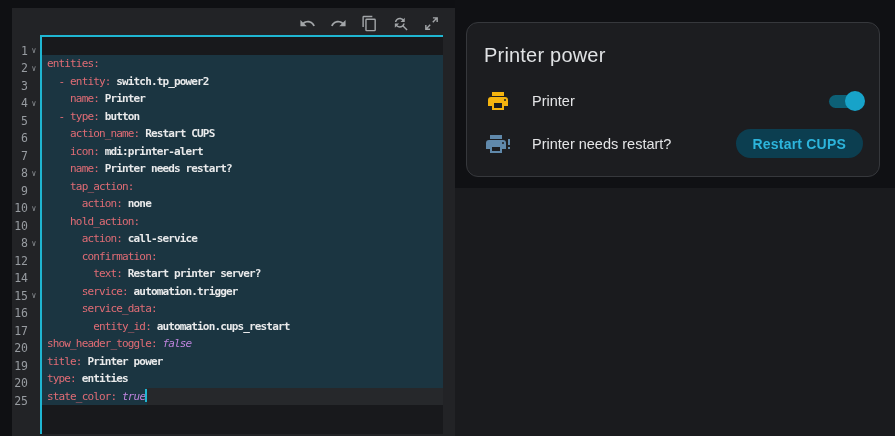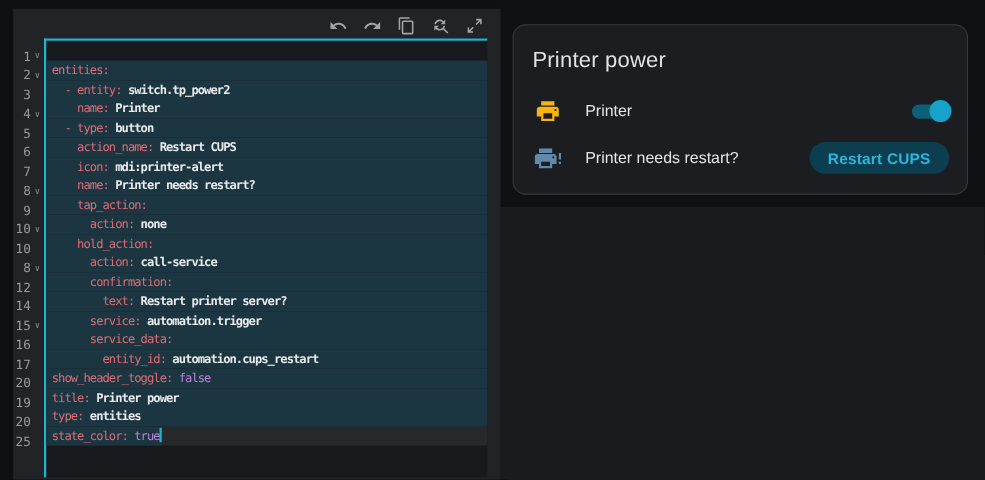--- a/index.html
+++ b/index.html
@@ -41,21 +41,21 @@
   .g-fold{width:12px;text-align:center;font-size:8px;color:#8c9095;}
 
   .editor{position:absolute;left:28px;top:27px;width:403px;height:399px;background:#18191c;
           border-top:2px solid var(--accent);border-left:2px solid var(--accent);box-sizing:border-box;}
   .code{position:absolute;left:0;top:0;right:0;bottom:0;padding-top:18px;white-space:pre;cursor:text;
         font-family:"DejaVu Sans Mono",monospace;font-size:11px;line-height:17.5px;letter-spacing:-0.85px;}
   .c-row{height:17.5px;padding-left:5px;}
   .c-row.sel{background:var(--selection);}
   .c-row.active{background:#26282b;padding-left:0;}
   .c-row.active .sel-chunk{background:var(--selection);padding-left:5px;display:inline-block;height:17.5px;}
-  .k{color:var(--key);} .v{color:var(--value);font-weight:bold;} .b{color:var(--bool);}
+  .k{color:var(--key);} .v{color:var(--value);font-weight:bold;} .b{color:var(--bool);font-style:italic;}
   .cursor{display:inline-block;width:2px;height:13px;background:var(--accent);vertical-align:-2px;}
 </style>
 </head>
 <body>
 
 <div class="stage">
 
   <div class="right-upper"></div>
   <div class="right-lower"></div>
 

